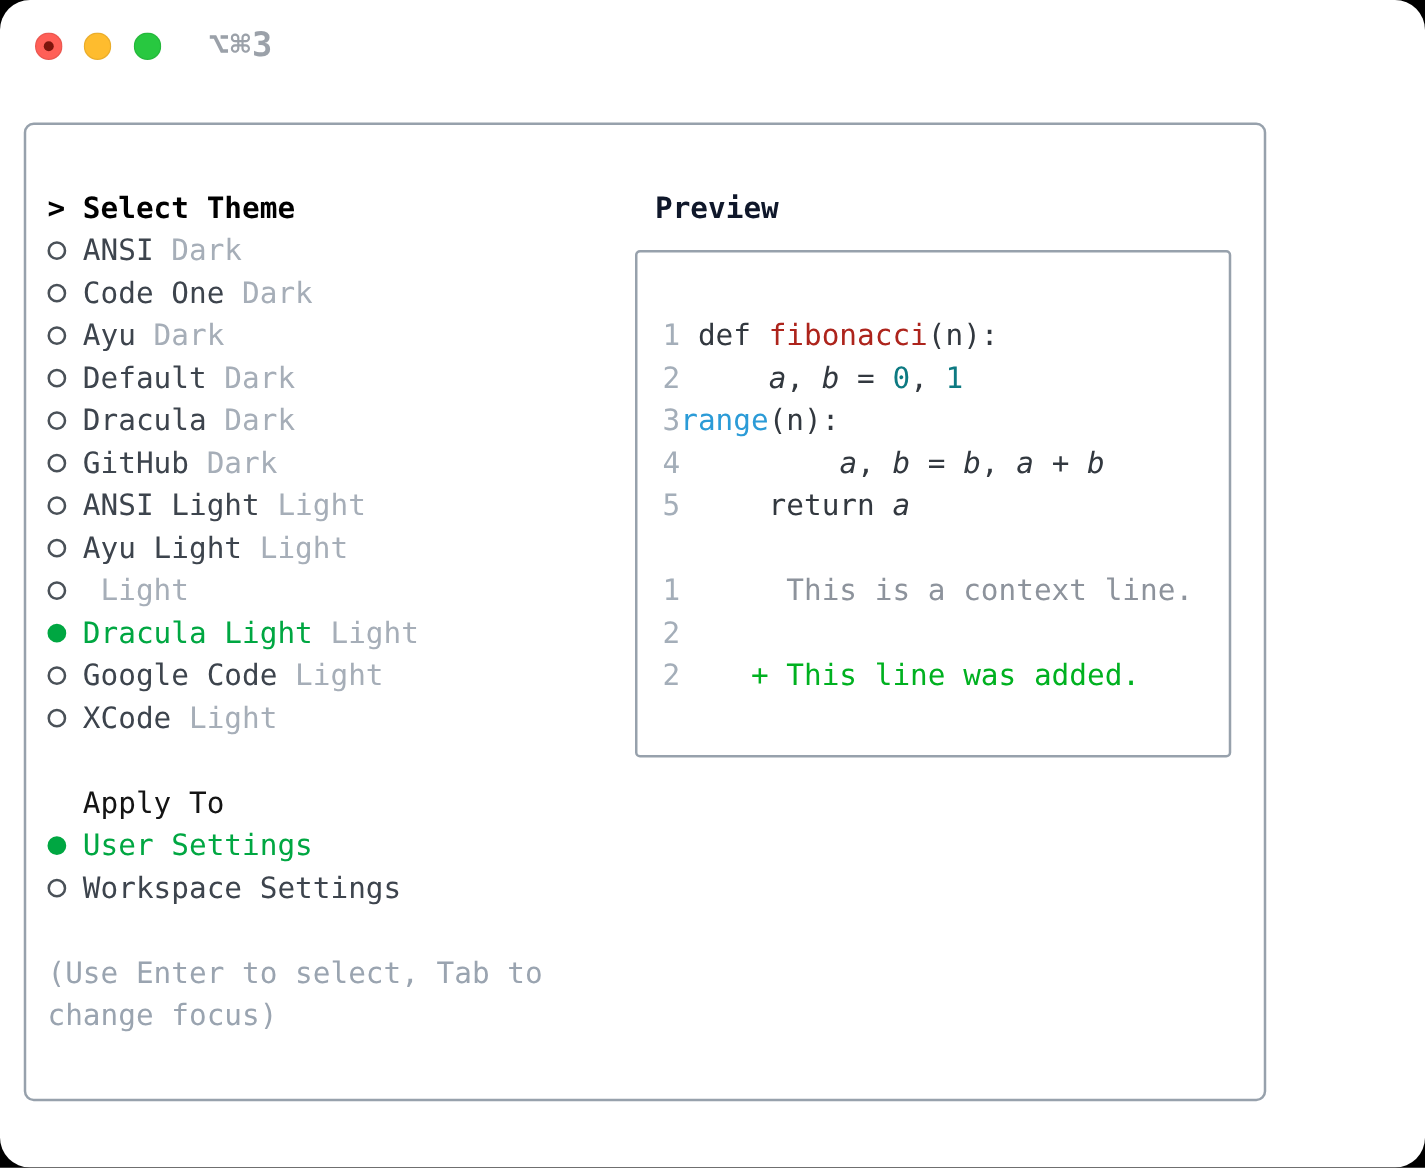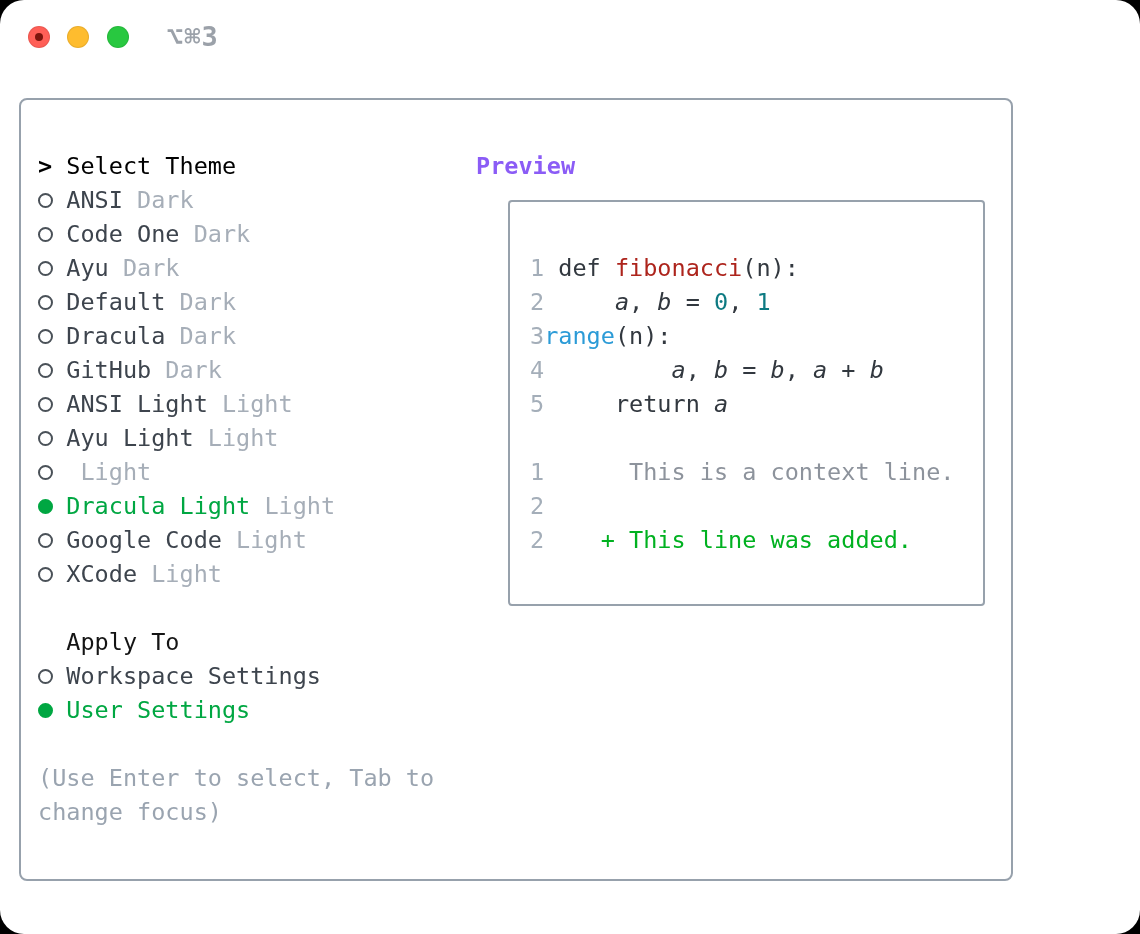--- a/index.html
+++ b/index.html
@@ -34,31 +34,31 @@
   
   .panel{
     position:absolute; left:19px; top:98px; width:994px; height:783px;
     border:2px solid var(--border-gray); border-radius:8px; box-sizing:border-box;
     background:#fff;
   }
   .row{height:34px; display:flex; align-items:center; white-space:pre;}
   .left-col{position:absolute; left:38px; top:149px;}
   .bullet-col{width:28.3px; flex:none; display:inline-flex; align-items:center;}
   .prompt{font-weight:bold; color:#000;}
-  .header-text{font-weight:normal; color:#000;}
+  .header-text{font-weight:bold; color:#000;}
   .header2-text{color:#141414;}
   .radio{width:15px; height:15px; border-radius:50%; box-sizing:border-box;
          border:2px solid var(--radio-ring); background:transparent;}
   .radio.on{background:var(--accent-green); border-color:var(--accent-green);}
   .opt-name{color:var(--item-dark);text-align:center;}
   .opt-name.selected{color:var(--accent-green);}
   .opt-tag{color:var(--muted-gray); padding-left:14.15px;}
   .help-line{color:var(--help-gray);}
   
-  .preview-title{position:absolute; left:476px; top:149px; font-weight:bold; color:#8b5cf6;}
+  .preview-title{position:absolute; left:524px; top:149px; font-weight:bold; color:#0f172a;}
   .preview-box{
     position:absolute; left:508px; top:200px; width:477px; height:406px;
     border:2px solid var(--border-gray); border-radius:4px; box-sizing:border-box;
     padding:49px 0 0 20px; overflow:hidden;
   }
   .code-line{height:34px; display:flex; align-items:center; white-space:pre; color:var(--code-dark);}
   .ln{color:var(--ln-gray);}
   .seg-plain{color:var(--code-dark);text-align:right;}
   .seg-func{color:var(--func-red);}
   .seg-numlit{color:var(--numlit-teal);}
@@ -106,22 +106,22 @@
       </div>
 
     <div class="row"></div>
 
     <div class="row">
       <span class="bullet-col"></span>
       <span class="header2-text">Apply To</span>
     </div>
 
     <div id="apply-list">
+        <div class="row"><span class="bullet-col"><span class="radio on"></span></span><span class="opt-name selected">User Settings</span></div>
         <div class="row"><span class="bullet-col"><span class="radio"></span></span><span class="opt-name">Workspace Settings</span></div>
-        <div class="row"><span class="bullet-col"><span class="radio on"></span></span><span class="opt-name selected">User Settings</span></div>
       </div>
 
     <div class="row"></div>
 
     <div class="row help-line">(Use Enter to select, Tab to</div>
     <div class="row help-line">change focus)</div>
   </div>
 
   <div class="row preview-title">Preview</div>
 

